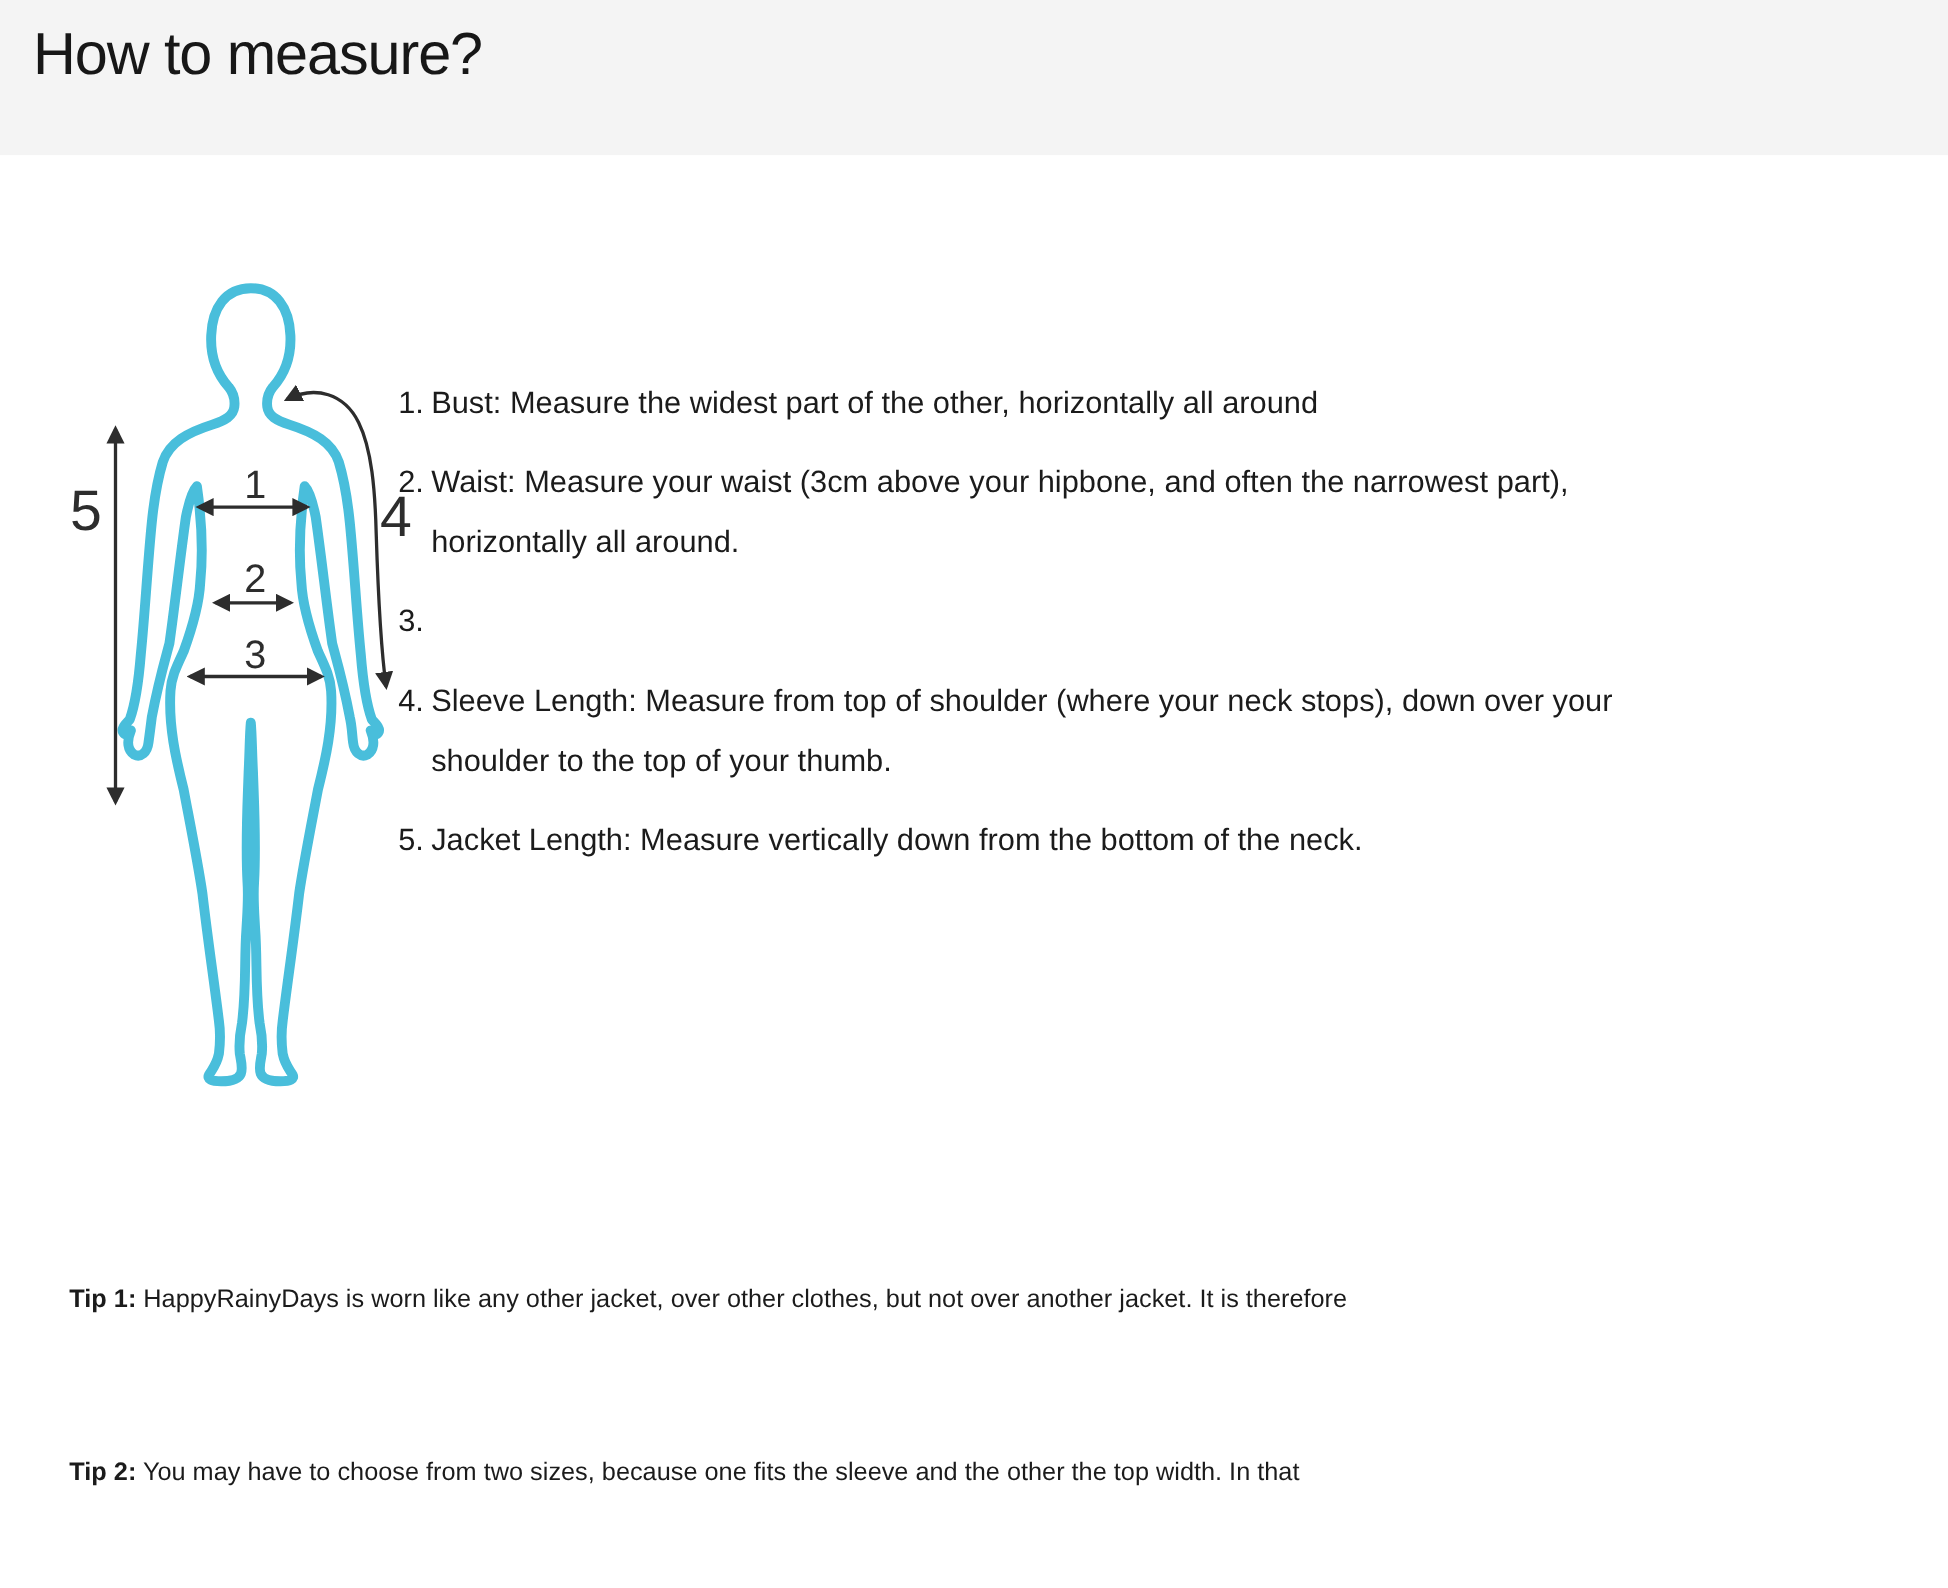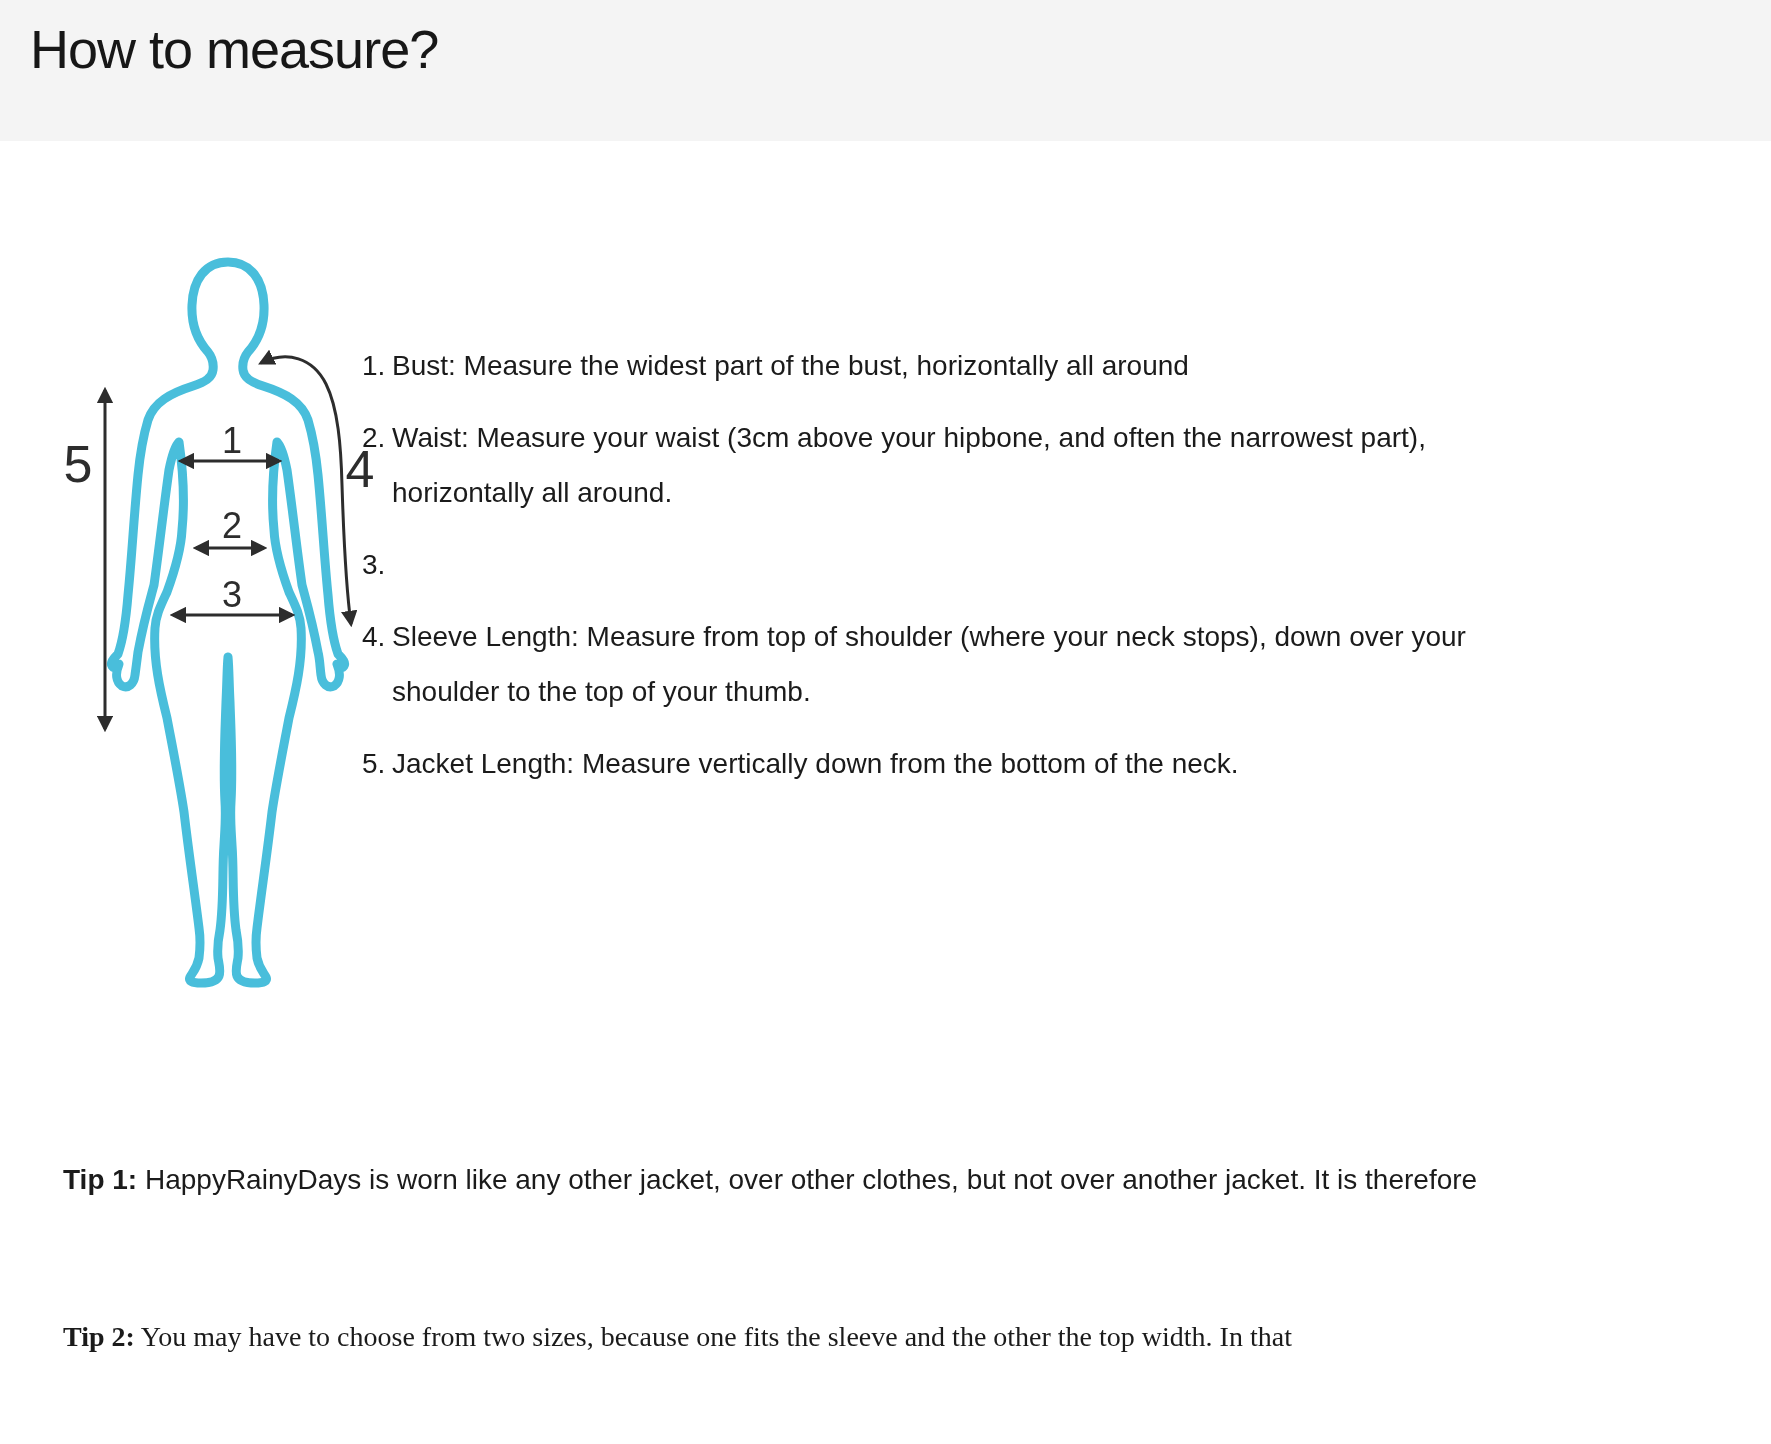--- a/index.html
+++ b/index.html
@@ -48,26 +48,26 @@
     margin-bottom: 17px;
     white-space: nowrap;
   }
   .item .num { width: 30px; flex: none; }
   .item .body { flex: none; }
   .term { font-weight: 400; }
 
   .tip {
     position: absolute;
     left: 63px;
-    font-size: 28px;
+    font-size: 23px;
     line-height: 56px;
     white-space: nowrap;
   }
   .tip-1 { top: 1152px; }
-  .tip-2 { top: 1309px; font-family: Liberation Serif, serif; }
+  .tip-2 { top: 1309px; }
   .tip-label { font-weight: 700; }
 
   .svg-num {
     font-family: "Liberation Sans", "DejaVu Sans", sans-serif;
     font-weight: 500;
   }
 </style>
 </head>
 <body>
 
@@ -164,21 +164,21 @@
       <text class="svg-num" x="23" y="232" font-size="52" text-anchor="middle" fill="#2d2d2d">5</text>
     </svg>
   </div>
 
   <div class="instructions">
 
     <div class="item">
       <span class="num">1.</span>
       <div class="body">
         <span class="term">Bust:</span>
-        <span>Measure the widest part of the bust, horizontally all around</span>
+        <span>Measure the widest part of the other, horizontally all around</span>
         <div></div>
       </div>
     </div>
 
     <div class="item">
       <span class="num">2.</span>
       <div class="body">
         <span class="term">Waist:</span>
         <span>Measure your waist (3cm above your hipbone, and often the narrowest part),</span>
         <div>horizontally all around.</div>

